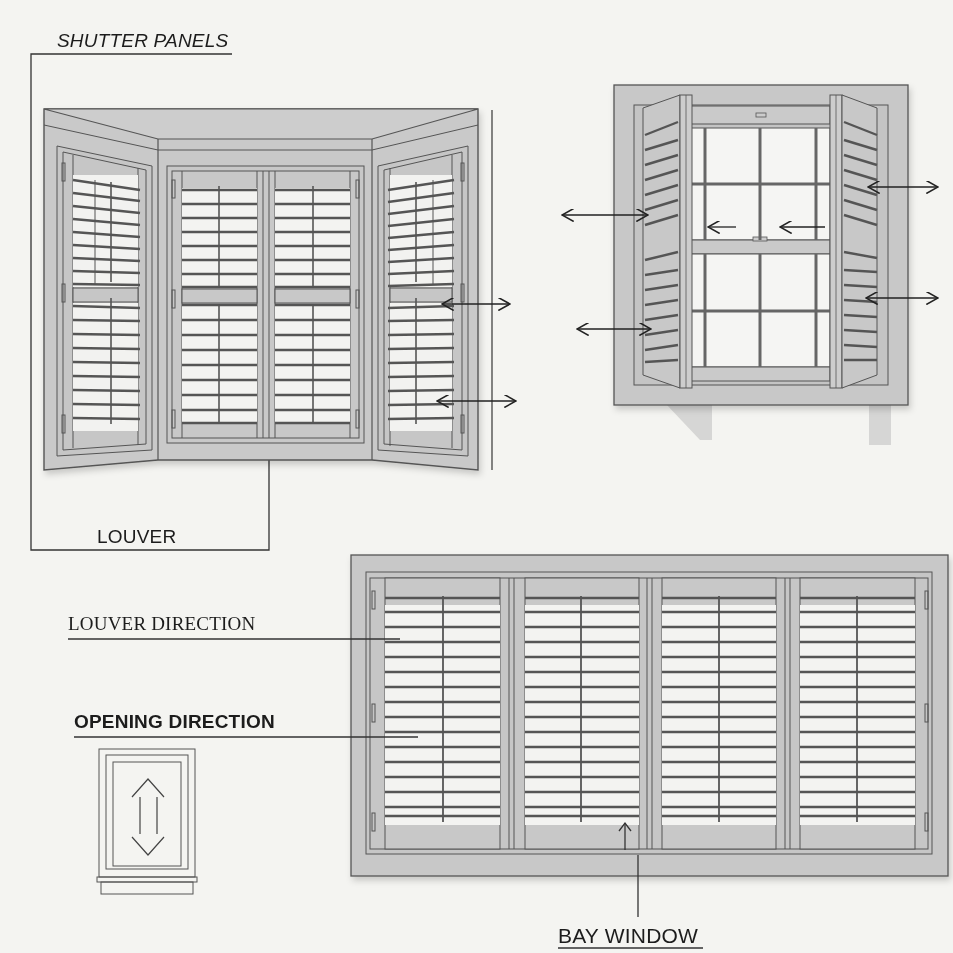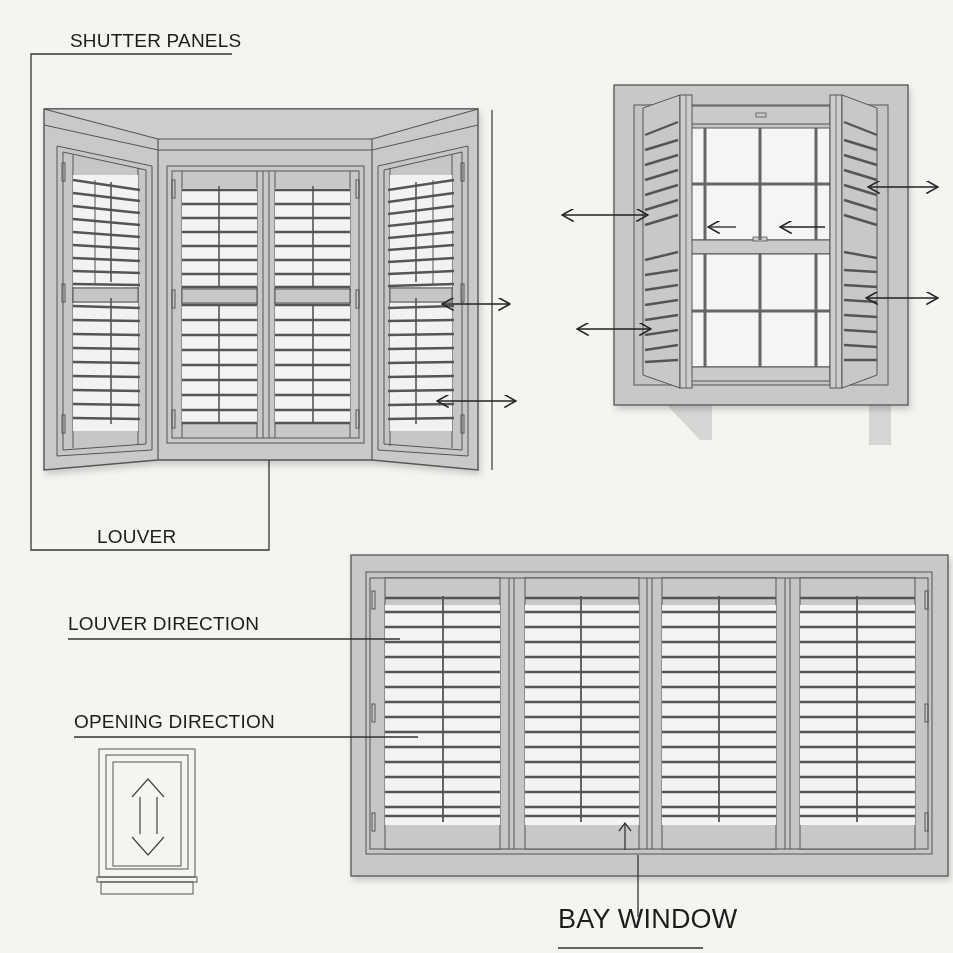--- a/index.html
+++ b/index.html
@@ -337,17 +337,17 @@
   <g stroke="#555" stroke-width="1" fill="none">
     <rect x="99" y="749" width="96" height="128"></rect>
     <rect x="106" y="755" width="82" height="114"></rect>
     <rect x="113" y="762" width="68" height="104"></rect>
     <rect x="97" y="877" width="100" height="5"></rect>
     <rect x="101" y="882" width="92" height="12"></rect>
     <path d="M132,797 L148,779 L164,797 M140,797 L140,834 M157,797 L157,834 M132,837 L148,855 L164,837" stroke="#444" stroke-width="1.2"></path>
   </g>
 </svg>
 
-<div class="label" style="left:70px;top:30px;">SHUTTER PANELS</div>
+<div class="label" style="left:57px;top:30px;font-style:italic;">SHUTTER PANELS</div>
 <div class="label" style="left:97px;top:526px;">LOUVER</div>
-<div class="label" style="left:68px;top:613px;">LOUVER DIRECTION</div>
-<div class="label" style="left:74px;top:711px;">OPENING DIRECTION</div>
-<div class="label" style="left:558px;top:904px;font-size:27px;">BAY WINDOW</div>
+<div class="label" style="left:68px;top:613px;font-family:Liberation Serif, serif;">LOUVER DIRECTION</div>
+<div class="label" style="left:74px;top:711px;font-weight:bold;">OPENING DIRECTION</div>
+<div class="label" style="left:558px;top:924px;font-size:21px;">BAY WINDOW</div>
 
 </body></html>

